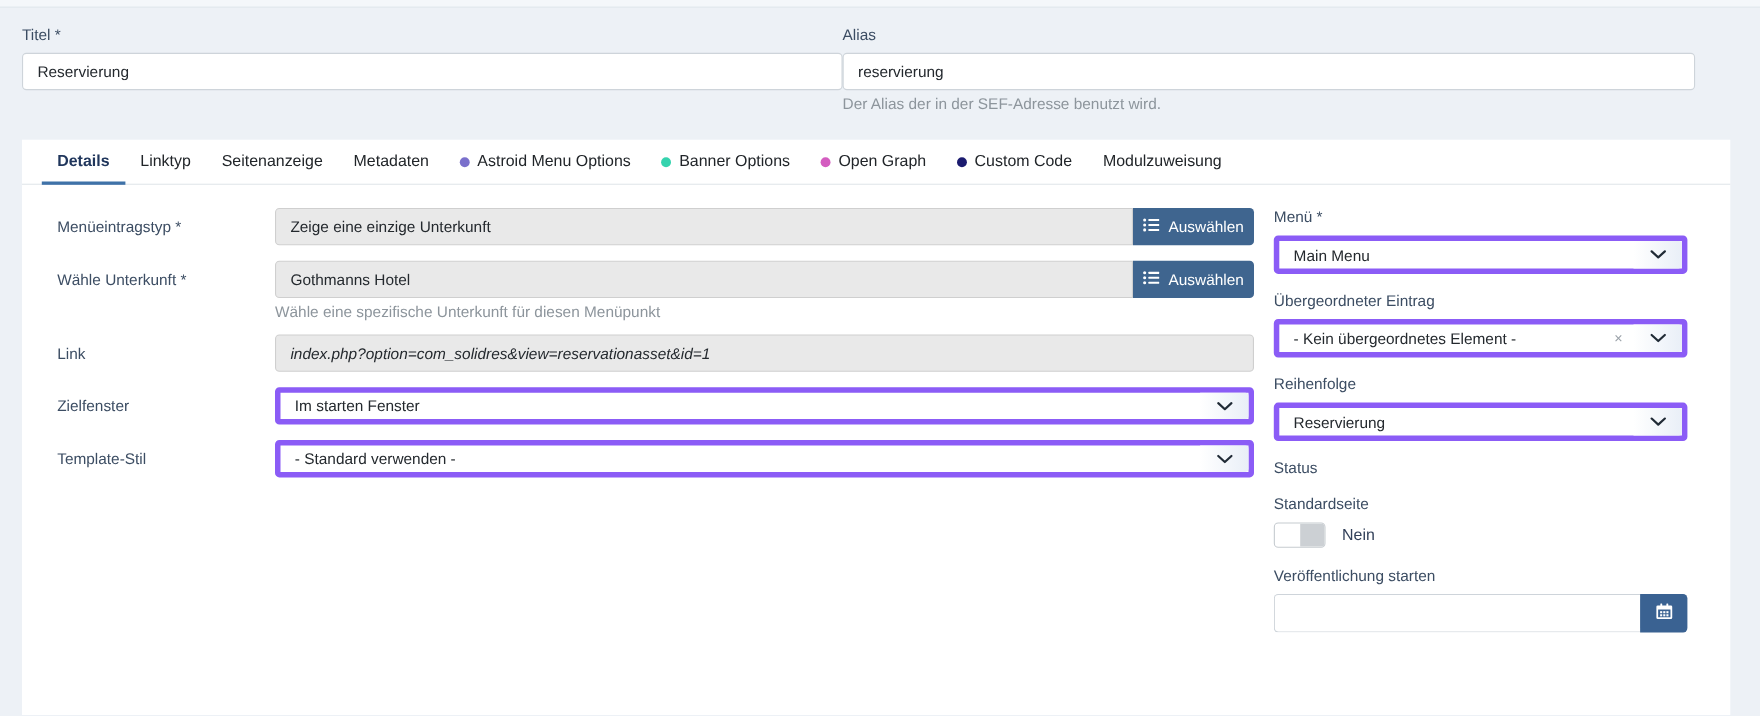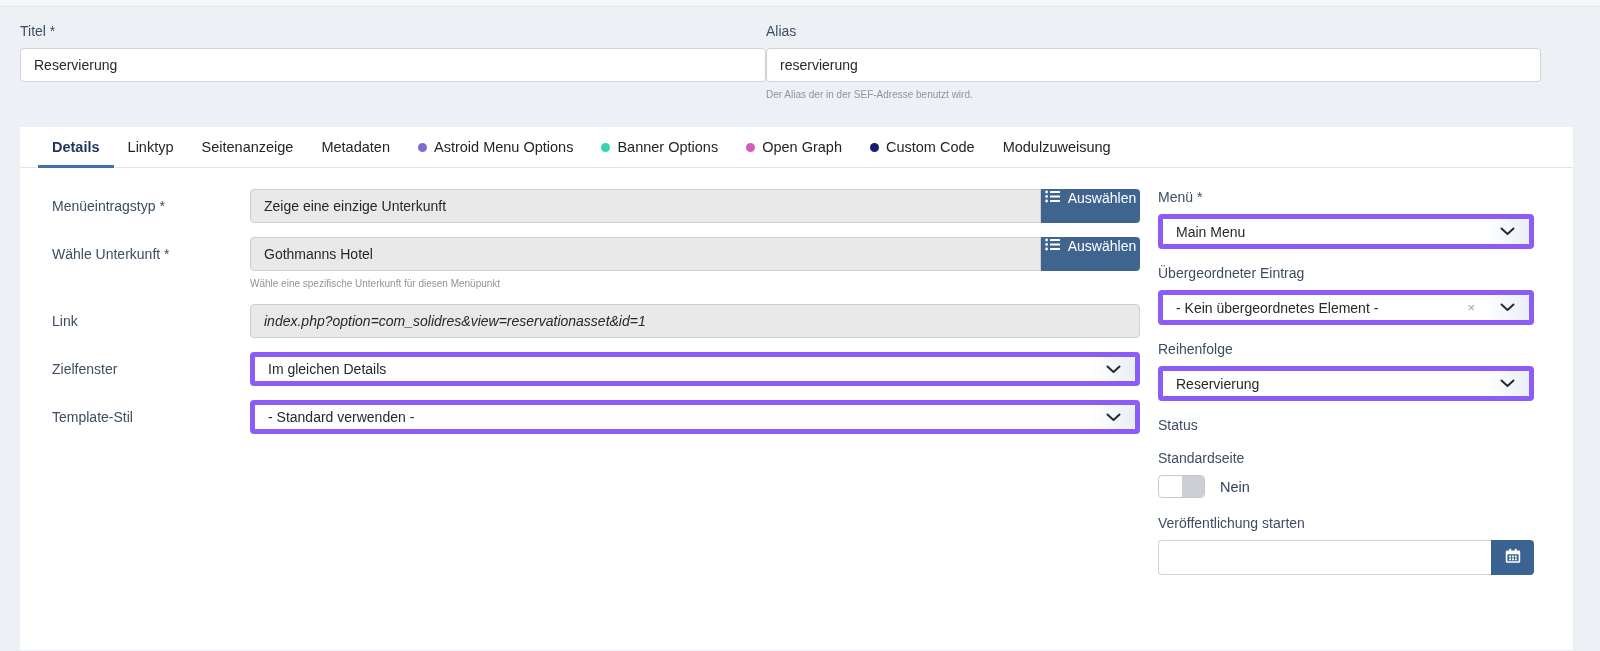--- a/index.html
+++ b/index.html
@@ -22,21 +22,21 @@
 
   
   .header-row{display:flex;padding:16px 59px 0 20px;}
   .col-titel{width:746px;flex:none;}
   .col-alias{flex:1;min-width:0;}
   .field-label{font-size:14px;color:var(--label);margin-bottom:8px;line-height:17px;}
   .text-input{
     width:100%;height:34px;border:1px solid #ced4da;border-radius:4px;background:#fff;
     padding:0 13px;font:14px "Liberation Sans",sans-serif;color:#24292e;outline:none;
   }
-  .help{font-size:10px;color:#8d959c;margin-top:6px;line-height:13px;}
+  .help{font-size:14px;color:#8d959c;margin-top:6px;line-height:13px;}
 
   
   .panel{margin:26px 27px 0 20px;background:#fff;height:523px;}
   .tab-bar{display:flex;align-items:stretch;height:41px;border-bottom:1px solid #e2e6ea;padding-left:18px;}
   .tab{display:flex;align-items:center;padding:0 14px;font-size:14.5px;color:#212529;position:relative;cursor:pointer;white-space:nowrap;}
   .tab.active{font-weight:bold;color:#20365c;}
   .tab.active::after{content:"";position:absolute;left:0;right:0;bottom:-1px;height:3px;background:var(--tab-underline);}
   .dot{width:9px;height:9px;border-radius:50%;margin-right:7px;flex:none;}
 
   .content{display:flex;padding:21px 0 0 32px;}
@@ -48,23 +48,23 @@
   .flabel{width:198px;flex:none;padding-top:9px;font-size:14px;color:var(--label);}
   .fctrl{flex:1;min-width:0;}
   .input-group{display:flex;}
   .readonly-input{
     flex:1;min-width:0;height:34px;background:#e9e9e9;border:1px solid #cfcfcf;
     border-radius:4px 0 0 4px;display:flex;align-items:center;padding:12px 13px;
     font-size:14px;color:#24292e;white-space:nowrap;overflow:hidden;
   }
   .readonly-full{border-radius:4px;font-style:italic;}
   .select-btn{
-    flex:none;width:99px;height:34px;background:var(--btn-blue);color:#fff;border:none;
+    flex:none;width:110px;height:34px;background:var(--btn-blue);color:#fff;border:none;
     border-radius:0 4px 4px 0;font:14px "Liberation Sans",sans-serif;
-    display:flex;align-items:flex-start;justify-content:center;gap:8px;cursor:pointer;
+    display:flex;align-items:center;justify-content:center;gap:8px;cursor:pointer;
   }
   .select{
     position:relative;height:34px;background:#fff;border:5px solid #8b5cf6;border-radius:4px;
     display:flex;align-items:center;padding:0 56px 0 13px;font-size:14px;color:#24292e;cursor:pointer;
   }
   .chev{
     position:absolute;top:0;right:0;bottom:0;width:44px;border-radius:0 3px 3px 0;
     background:linear-gradient(to right,#ffffff,#e9eff7);
     display:flex;align-items:center;justify-content:center;
   }
@@ -206,21 +206,21 @@
         <div class="flabel">Link</div>
         <div class="fctrl">
           <div class="readonly-input readonly-full">index.php?option=com_solidres&amp;view=reservationasset&amp;id=1</div>
         </div>
       </div>
 
       <div class="frow">
         <div class="flabel">Zielfenster</div>
         <div class="fctrl">
           <div class="select">
-            <span>Im gleichen Details</span>
+            <span>Im starten Fenster</span>
             <span class="chev">
               <svg width="15" height="9" viewBox="0 0 15 9">
                   <path d="M1.5 1.5 L7.5 7 L13.5 1.5" fill="none" stroke="#212b36" stroke-width="2" stroke-linecap="round" stroke-linejoin="round"></path>
                 </svg>
             </span>
           </div>
         </div>
       </div>
 
       <div class="frow">

